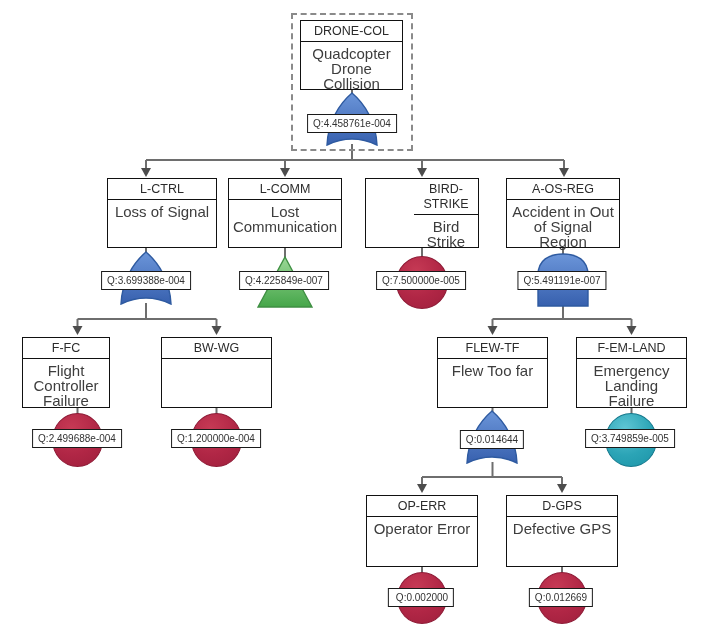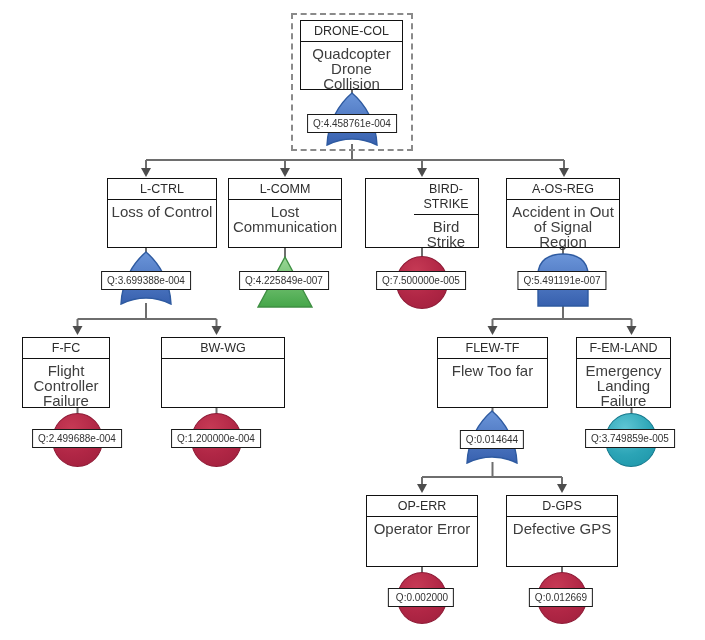--- a/index.html
+++ b/index.html
@@ -99,21 +99,21 @@
 
   <div class="top-outline" style="left:291px;top:13px;width:118px;height:134px;"></div>
 
   <div class="node-box" style="left:300px;top:20px;width:103px;height:70px;">
     <div class="node-id">DRONE-COL</div>
     <div class="node-desc">Quadcopter Drone Collision</div>
   </div>
 
   <div class="node-box" style="left:91px;top:178px;width:110px;height:70px;margin-left:16px;">
     <div class="node-id">L-CTRL</div>
-    <div class="node-desc">Loss of Control</div>
+    <div class="node-desc">Loss of Signal</div>
   </div>
 
   <div class="node-box" style="left:228px;top:178px;width:114px;height:70px;">
     <div class="node-id">L-COMM</div>
     <div class="node-desc">Lost Communication</div>
   </div>
 
   <div class="node-box" style="left:365px;top:178px;width:114px;height:70px;padding-left:48px;">
     <div class="node-id">BIRD-STRIKE</div>
     <div class="node-desc">Bird Strike</div>
@@ -122,30 +122,30 @@
   <div class="node-box" style="left:506px;top:178px;width:114px;height:70px;">
     <div class="node-id">A-OS-REG</div>
     <div class="node-desc">Accident in Out of Signal Region</div>
   </div>
 
   <div class="node-box" style="left:22px;top:337px;width:88px;height:71px;">
     <div class="node-id">F-FC</div>
     <div class="node-desc">Flight Controller Failure</div>
   </div>
 
-  <div class="node-box" style="left:161px;top:337px;width:124px;height:71px;">
+  <div class="node-box" style="left:161px;top:337px;width:111px;height:71px;">
     <div class="node-id">BW-WG</div>
   </div>
 
   <div class="node-box" style="left:437px;top:337px;width:111px;height:71px;">
     <div class="node-id">FLEW-TF</div>
     <div class="node-desc">Flew Too far</div>
   </div>
 
-  <div class="node-box" style="left:576px;top:337px;width:95px;height:71px;">
+  <div class="node-box" style="left:576px;top:337px;width:111px;height:71px;">
     <div class="node-id">F-EM-LAND</div>
     <div class="node-desc">Emergency Landing Failure</div>
   </div>
 
   <div class="node-box" style="left:366px;top:495px;width:112px;height:72px;">
     <div class="node-id">OP-ERR</div>
     <div class="node-desc">Operator Error</div>
   </div>
 
   <div class="node-box" style="left:506px;top:495px;width:112px;height:72px;">

